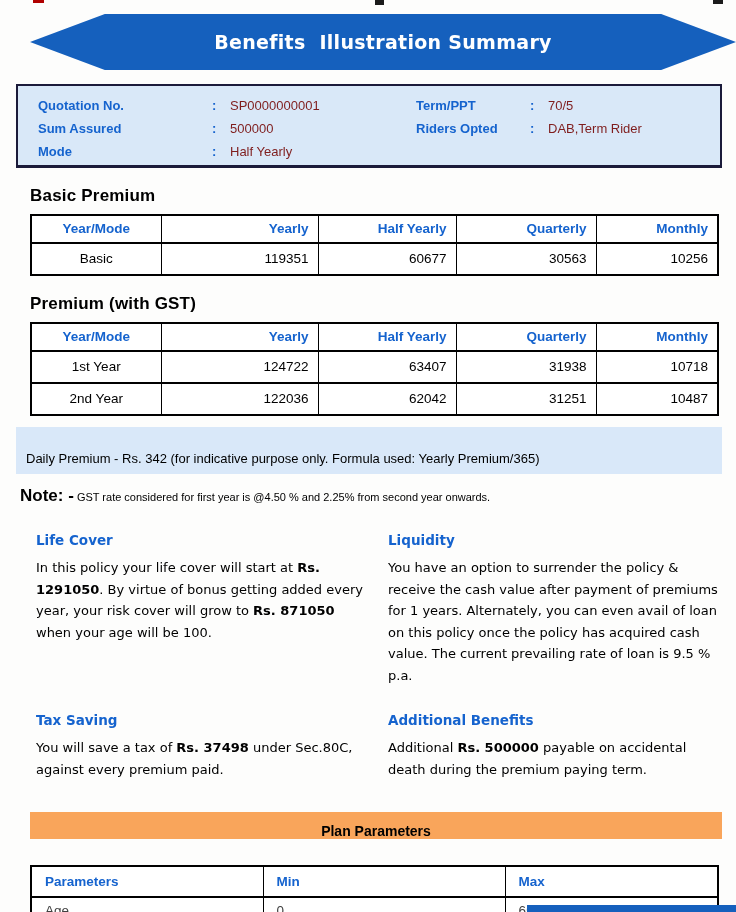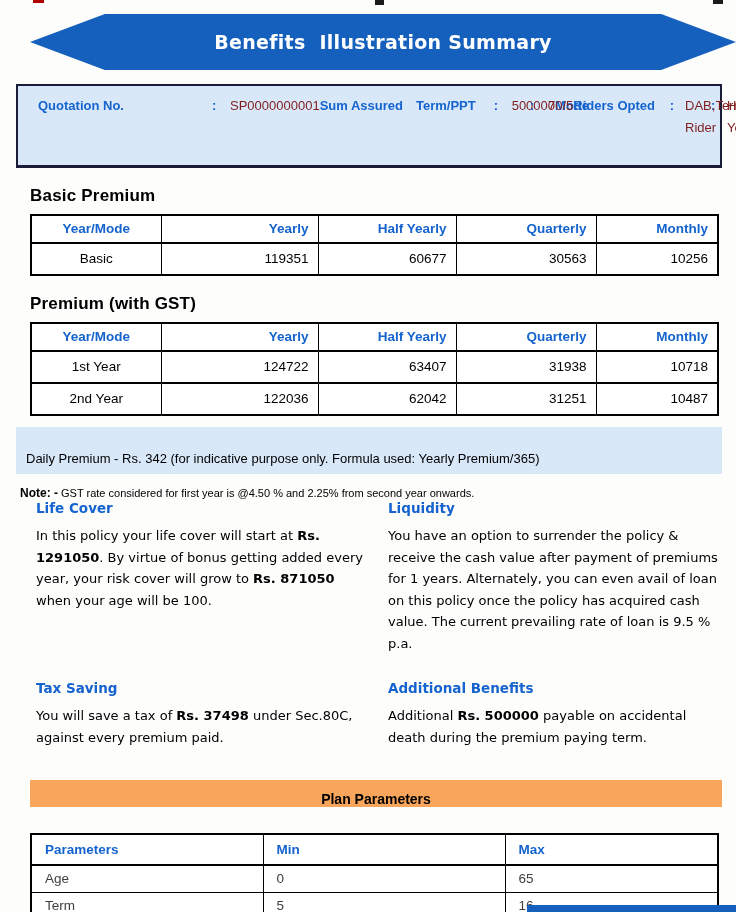--- a/index.html
+++ b/index.html
@@ -28,21 +28,21 @@
   .bottom-band{left:527px;top:905px;width:209px;height:7px;background:#1560BD;}
 
   .content{padding-top:84px;}
 
   
   .quote-box{
     margin-left:16px;width:706px;height:84px;box-sizing:border-box;
     background:#D9E8F8;border:2px solid #1B1B3A;border-bottom-width:3px;
     padding:9px 0 0 20px;display:flex;
   }
-  .qcol{display:flex;flex-direction:row;}
+  .qcol{display:flex;flex-direction:column;}
   .qcol-left{width:378px;}
   .qcol-right{flex:1;}
   .qfield{display:flex;font-size:13px;line-height:22px;margin-bottom:1px;}
   .qlabel{color:#1563CE;font-weight:bold;}
   .qcol-left .qlabel{width:174px;}
   .qcol-right .qlabel{width:114px;}
   .qcolon{color:#1563CE;font-weight:bold;width:18px;}
   .qvalue{color:#7f1d1d;}
 
   
@@ -65,26 +65,26 @@
     border-left:1px solid #000;border-top:2px solid #000;margin-top:32px;
   }
   .ptable .c0{text-align:center;padding-left:9px;}
 
   
   .daily-band{
     margin:11px 0 0 16px;width:706px;box-sizing:border-box;
     background:#D9E8F9;padding:24px 10px 8px;font-size:13px;color:#000000;
   }
   .gst-note{margin:12px 0 0 20px;font-size:11px;color:#000;}
-  .gst-note b{font-size:12px;}
+  .gst-note b{font-size:17px;}
 
   
   .benefits{
     display:grid;grid-template-columns:352px 334px;
-    padding-left:36px;
+    padding-left:36px;margin-top:26px;
   }
   .benefit{margin-bottom:26px;}
   .bheading{
     color:#1563CE;font-weight:bold;font-size:13.5px;
     font-family:"DejaVu Sans", sans-serif;margin-bottom:9px;
   }
   .btext{
     margin:0;font-family:"DejaVu Sans", sans-serif;font-size:13px;
     line-height:21.5px;color:#000;max-width:334px;
   }

